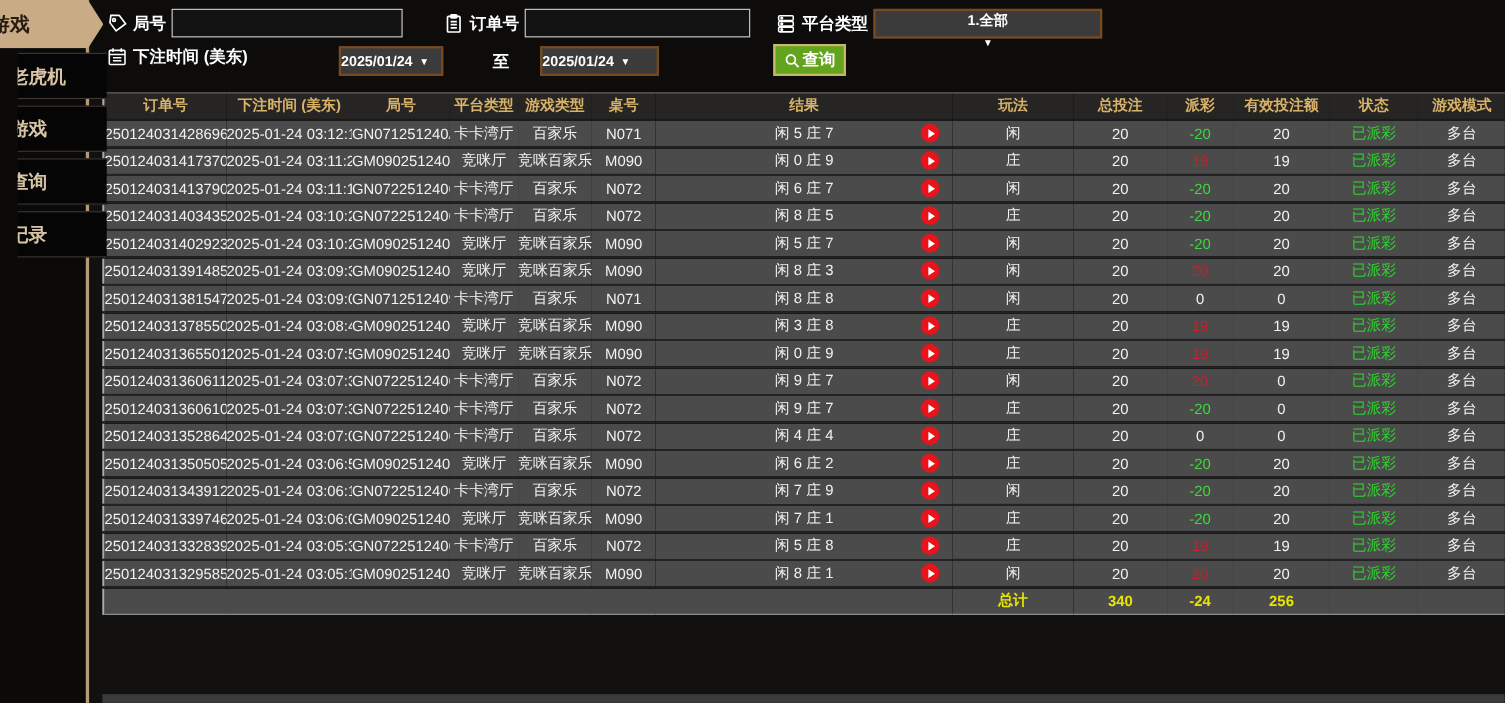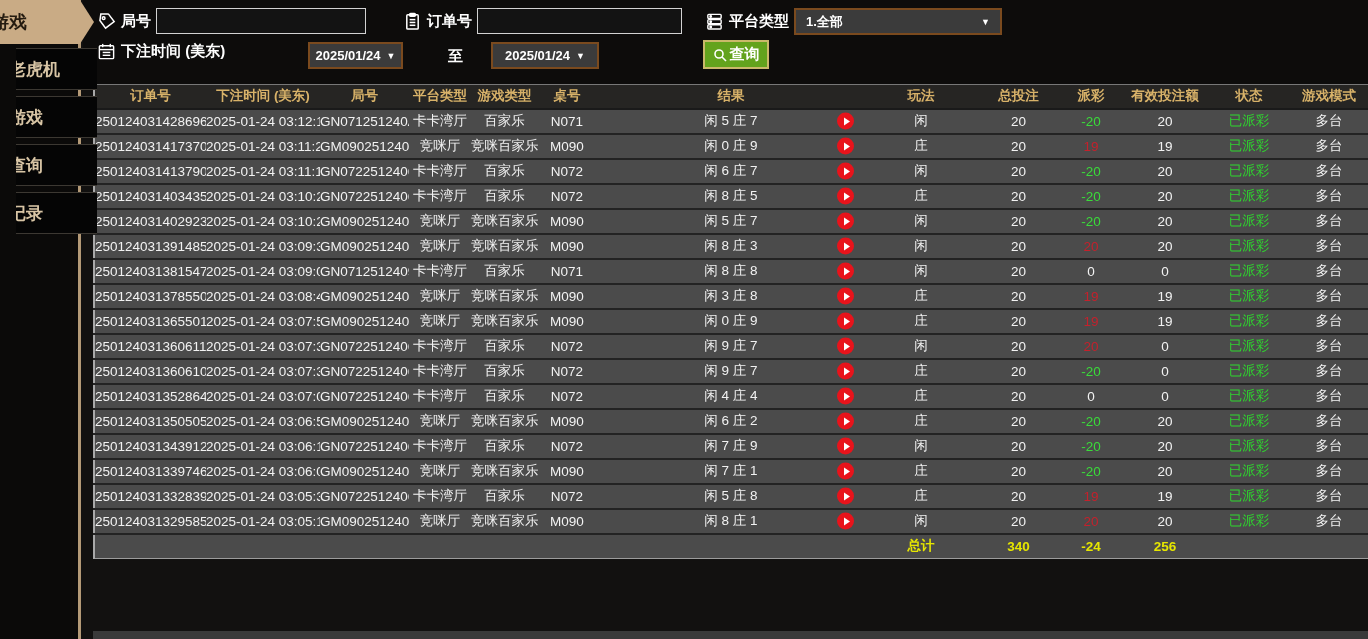--- a/index.html
+++ b/index.html
@@ -20,24 +20,24 @@
   .side-tab span { font-size:18px; font-weight:bold; color:#241b10; margin-left:-9px; white-space:nowrap; }
 
   
   .filters { position:absolute; left:83px; top:0; right:0; height:84px; background:#0d0c0b; }
   .flabel { color:#ffffff; font-weight:bold; font-size:15px; white-space:nowrap; }
   .fgroup { position:absolute; display:flex; align-items:center; gap:5px; }
   .ficon  { width:19px; height:19px; flex:0 0 auto; }
   .txt-input { background:#131313; border:1px solid #d2d2d2; height:26px; color:#eee;
     font-size:13px; padding:0 6px; outline:none; }
   .sel-box { background:#3b3b3b; border:2px solid #7a4a1e; color:#fff; font-weight:bold;
-    font-size:13px; height:27px; display:flex; align-items:center; justify-content:center;
+    font-size:13px; height:27px; display:flex; align-items:center; justify-content:flex-start;
     gap:6px; cursor:pointer; }
   .sel-box .arrow { font-size:9px; color:#fff; }
-  .sel-wide { justify-content:space-between; padding:0 10px; }
+  .sel-wide { justify-content:space-between; padding:0 10px;flex-direction:column; }
   .btn-search { position:absolute; left:620px; top:40px; width:66px; height:29px;
     background:#63a31d; border:2px solid #c9b96a; color:#fff; font-weight:bold; font-size:15px;
     display:flex; align-items:center; justify-content:center; gap:3px; cursor:pointer; }
 
   
   .grid { position:absolute; left:93px; top:84px; width:1275px; border-collapse:collapse;
     table-layout:fixed; border-left:2px solid #a9a9a9; border-top:1px solid #787878; }
   .grid th { background:#262523; color:#d8b269; font-size:13.5px; font-weight:bold;
     height:24px; text-align:center; white-space:nowrap; overflow:hidden; }
   .grid td { background:#4b4b4b; color:#f2f2f2; font-size:13.5px; height:25px;

